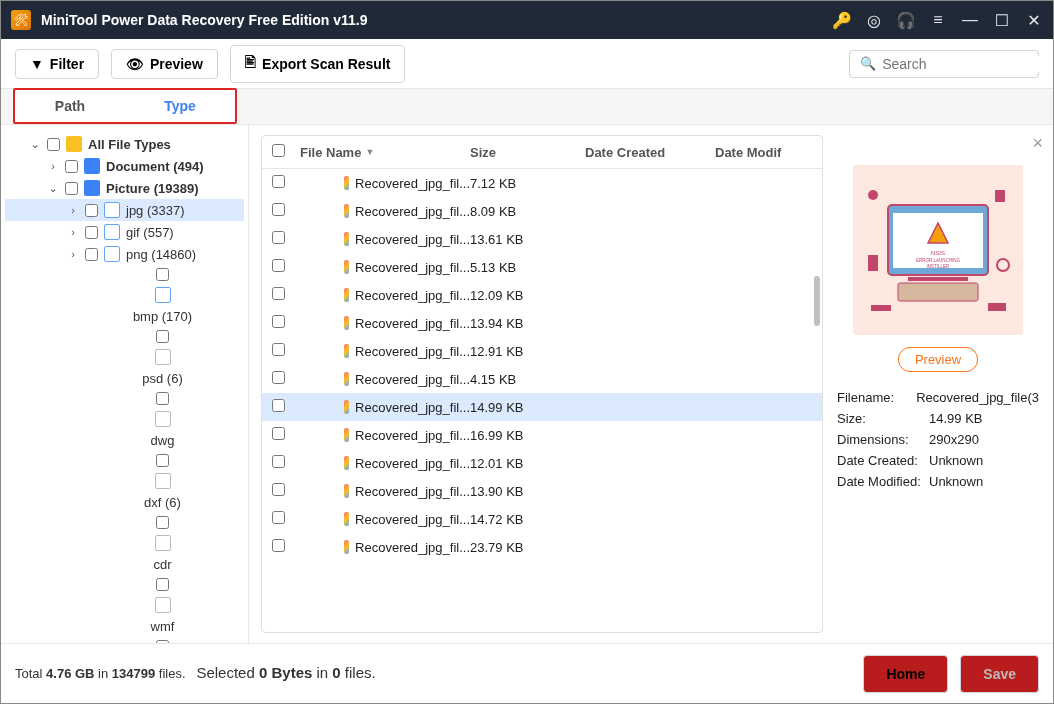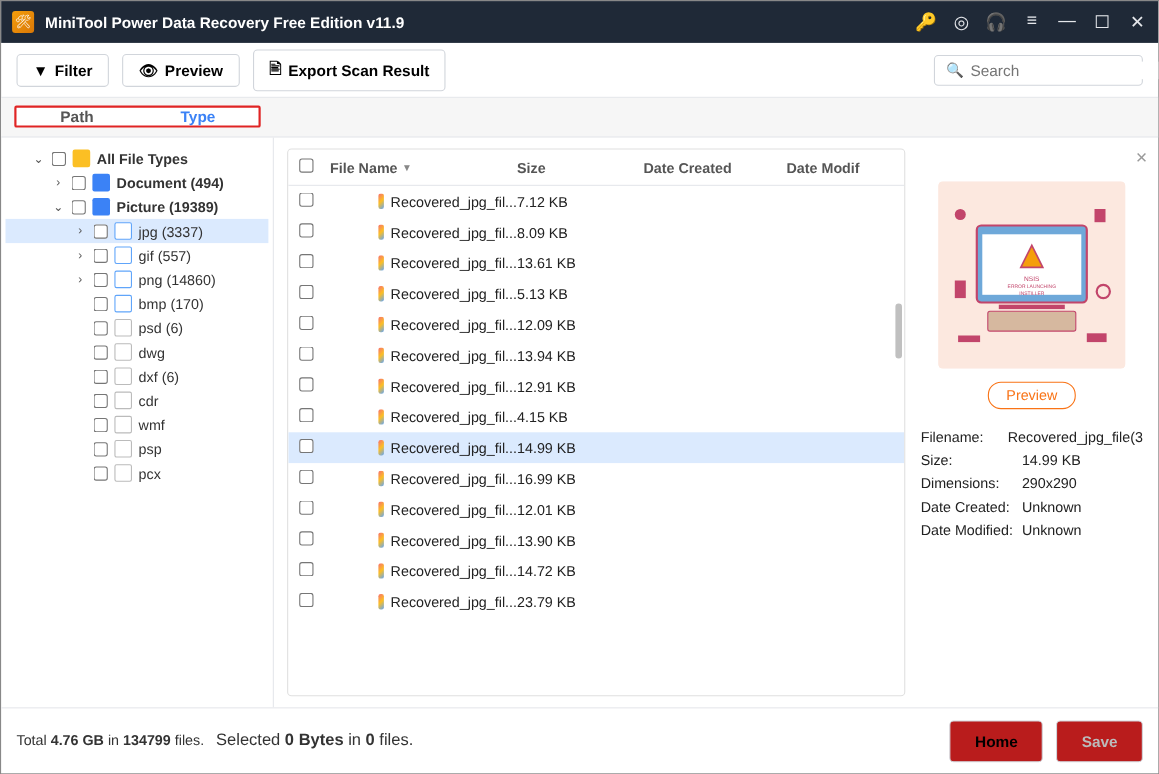--- a/index.html
+++ b/index.html
@@ -14,21 +14,21 @@
 .titlebar .key-icon { color: #fbbf24; }
 
 
 .toolbar { height: 50px; border-bottom: 1px solid #e5e7eb; display: flex; align-items: center; padding: 0 14px; gap: 12px; }
 .btn { border: 1px solid #d1d5db; background: #fff; padding: 6px 14px; border-radius: 4px; font-size: 14px; font-weight: 600; display: inline-flex; align-items: center; gap: 6px; cursor: pointer; }
 .toolbar .spacer { flex: 1; }
 .searchbox { border: 1px solid #d1d5db; border-radius: 4px; padding: 5px 10px; width: 190px; display: flex; align-items: center; gap: 6px; color: #9ca3af; }
 .searchbox input { border: none; outline: none; font-size: 14px; flex: 1; color: #333; }
 
 
-.tabs-row { display: flex; height: 36px; border-bottom: 1px solid #e5e7eb; background: #f6f6f6; align-items: center; }
+.tabs-row { display: flex; height: 36px; border-bottom: 1px solid #e5e7eb; background: #f6f6f6; }
 .tabs-box { display: flex; border: 2px solid #e02424; border-radius: 2px; margin: -1px 0 0 12px; background:#fff; }
 .tab { width: 110px; display: flex; align-items: center; justify-content: center; font-size: 14px; font-weight: 600; color: #555; cursor: pointer; }
 .tab.active { color: #3b82f6; }
 
 
 .main { display: flex; height: calc(100% - 38px - 50px - 36px - 60px); }
 
 
 .sidebar { width: 248px; border-right: 1px solid #e5e7eb; overflow-y: auto; padding: 8px 4px; }
 .tree-item { display: flex; align-items: center; gap: 6px; padding: 3px 4px; font-size: 13px; white-space: nowrap; cursor: pointer; }
@@ -37,21 +37,21 @@
 .tree-item .ticon { width: 16px; height: 16px; display: inline-block; border-radius: 2px; }
 .ticon.folder { background: #fbbf24; }
 .ticon.doc { background: #3b82f6; }
 .ticon.pic { background: #3b82f6; }
 .ticon.img { background: #fff; border: 1px solid #60a5fa; }
 .ticon.file { background: #fff; border: 1px solid #bbb; }
 .tree-item.selected { background: #dbeafe; }
 .ind1 { padding-left: 24px; }
 .ind2 { padding-left: 42px; }
 .ind3 { padding-left: 62px; }
-.ind3b { padding-left: 80px; }
+.ind3b { padding-left: 80px; flex-direction: column; }
 .tree-label { font-size: 13px; }
 .tree-label.bold { font-weight: 600; }
 
 
 .filelist-wrap { flex: 1; display: flex; flex-direction: column; border-right: 1px solid #e5e7eb; margin: 10px 0 10px 12px; border: 1px solid #e0e0e0; border-radius: 4px; overflow: hidden; position: relative; }
 .fl-header { display: flex; align-items: center; padding: 8px 10px; border-bottom: 1px solid #e5e7eb; font-weight: 600; color: #555; }
 .fl-header .c-chk { width: 28px; }
 .fl-header .c-name { flex: 0 0 170px; display:flex; align-items:center; gap:4px; }
 .fl-header .c-size { flex: 0 0 115px; }
 .fl-header .c-dc { flex: 0 0 130px; }

